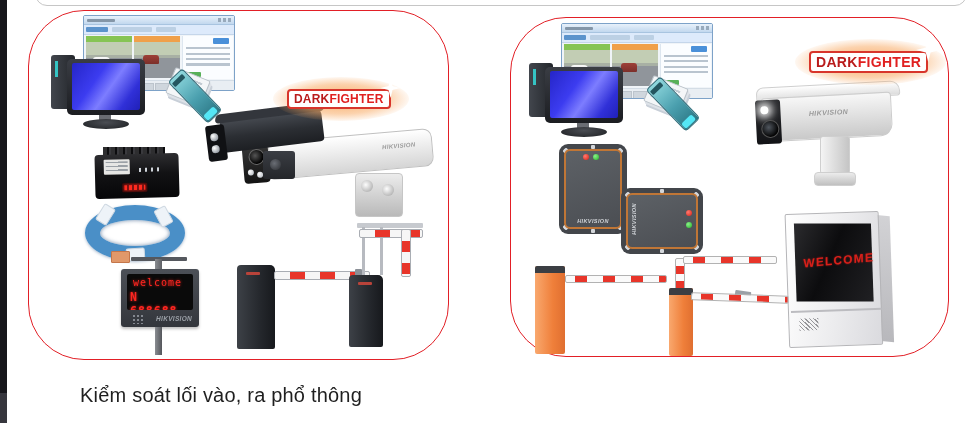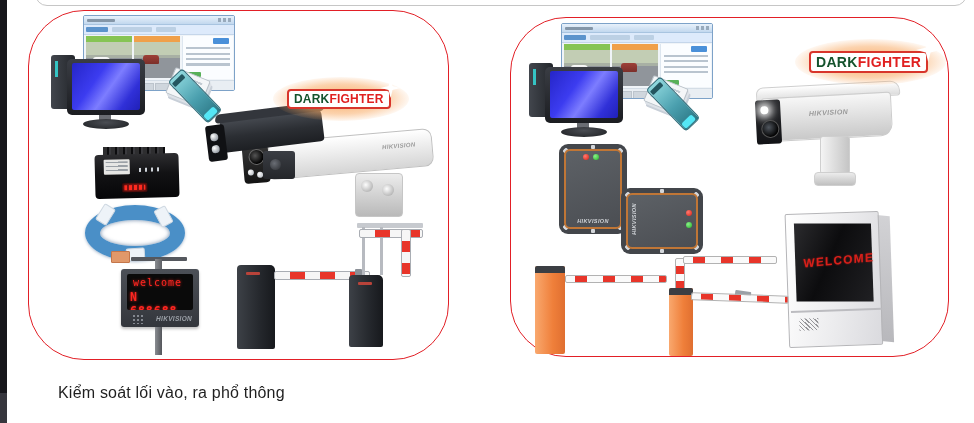--- a/index.html
+++ b/index.html
@@ -10,21 +10,21 @@
   
   .edge-bar{left:0;top:0;width:7px;height:423px;background:#16161b;}
   .edge-bar-foot{left:0;top:393px;width:7px;height:30px;background:#36363d;}
   .top-line{left:35px;top:-19px;width:930px;height:23px;border:1.5px solid #c6c6c6;border-radius:12px;background:transparent;}
 
   
   .panel{border:1.6px solid #e21f26;border-radius:56px;background:#fff;}
   .panel-left{left:28px;top:10px;width:419px;height:348px;}
   .panel-right{left:510px;top:17px;width:437px;height:338px;}
 
-  .caption{top:384px;height:30px;font-size:16px;color:#1f1f1f;text-align:left;letter-spacing:.2px;}
+  .caption{top:384px;height:30px;font-size:20px;color:#1f1f1f;text-align:right;letter-spacing:.2px;}
   .caption-left{left:58px;width:304px;}
   .caption-right{left:626px;width:312px;}
 
   
   .workstation{width:195px;height:115px;}
   .ws-left{left:20px;top:4px;}
   .ws-right{left:16px;top:5px;}
   .sw-window{left:34px;top:0;width:150px;height:74px;background:#fdfdfe;border:1px solid #7da2c8;border-radius:2px;overflow:hidden;z-index:1;}
   .sw-title{position:relative;height:8px;background:linear-gradient(180deg,#e8f1fa,#c2d8ee);border-bottom:1px solid #a8c4e0;}
   .sw-title-text{left:3px;top:2.5px;width:28px;height:3px;background:#8496a8;border-radius:1px;}
@@ -62,21 +62,21 @@
   .reader-band{left:1px;top:3px;width:14px;height:5px;background:#245660;border-radius:1px;}
 
   
   .df-badge{z-index:6;}
   .df-left{left:258px;top:78px;}
   .df-right{left:298px;top:33px;}
   .df-glow{left:-14px;top:-12px;right:-18px;bottom:-12px;background:radial-gradient(ellipse at 50% 50%,rgba(248,166,92,.95) 0%,rgba(248,166,92,.5) 48%,rgba(248,166,92,0) 75%);border-radius:50%;}
   .df-pill{position:relative;display:inline-block;background:#fff;border:2px solid #d8352b;border-radius:4px;padding:1px 5px;font-weight:700;white-space:nowrap;}
   .df-left .df-pill{font-size:12px;letter-spacing:.2px;}
   .df-right .df-pill{font-size:14px;letter-spacing:.3px;}
-  .df-dark{color:#14532d;}
+  .df-dark{color:#b91c1c;}
   .df-red{color:#e02020;}
   .df-star{width:20px;height:20px;background:#fff;clip-path:polygon(50% 0%,60% 40%,100% 50%,60% 60%,50% 100%,40% 60%,0% 50%,40% 40%);filter:drop-shadow(0 0 3px rgba(248,166,92,.95));}
   .df-left .df-star{right:-10px;top:-11px;}
   .df-right .df-star{right:-12px;top:-13px;width:24px;height:24px;}
 
   
   .camdark{left:176px;top:94px;width:126px;height:84px;z-index:4;}
   .cd-body{left:16px;top:8px;width:102px;height:34px;background:linear-gradient(180deg,#4a4e55 0%,#2b2e33 55%,#1d1f23 100%);border-radius:4px 7px 4px 4px;transform:rotate(-7deg);}
   .cd-hood{left:-4px;top:-5px;width:110px;height:9px;background:#33363c;border-radius:4px;transform:skewX(-16deg);}
   .cd-front{left:2px;top:20px;width:19px;height:36px;background:#101114;border-radius:3px;transform:rotate(-7deg);}

